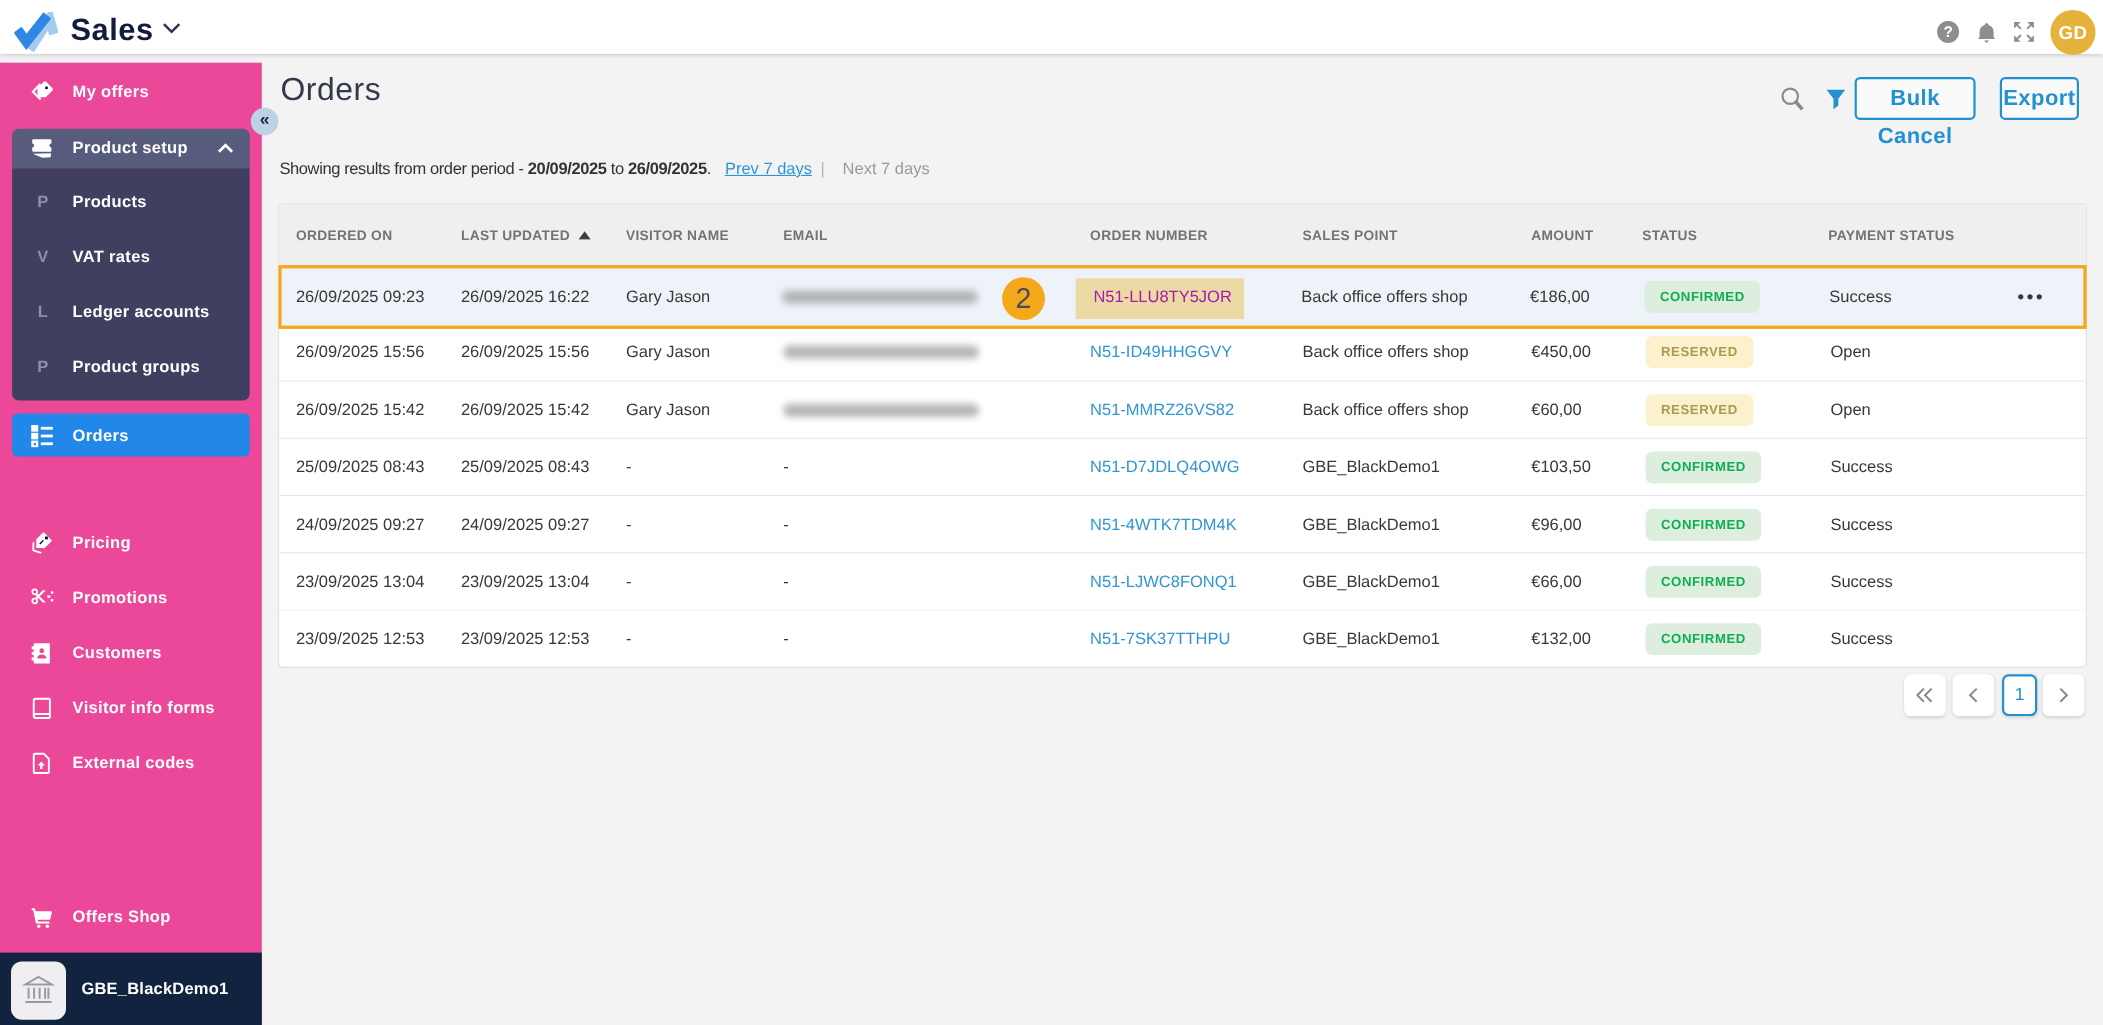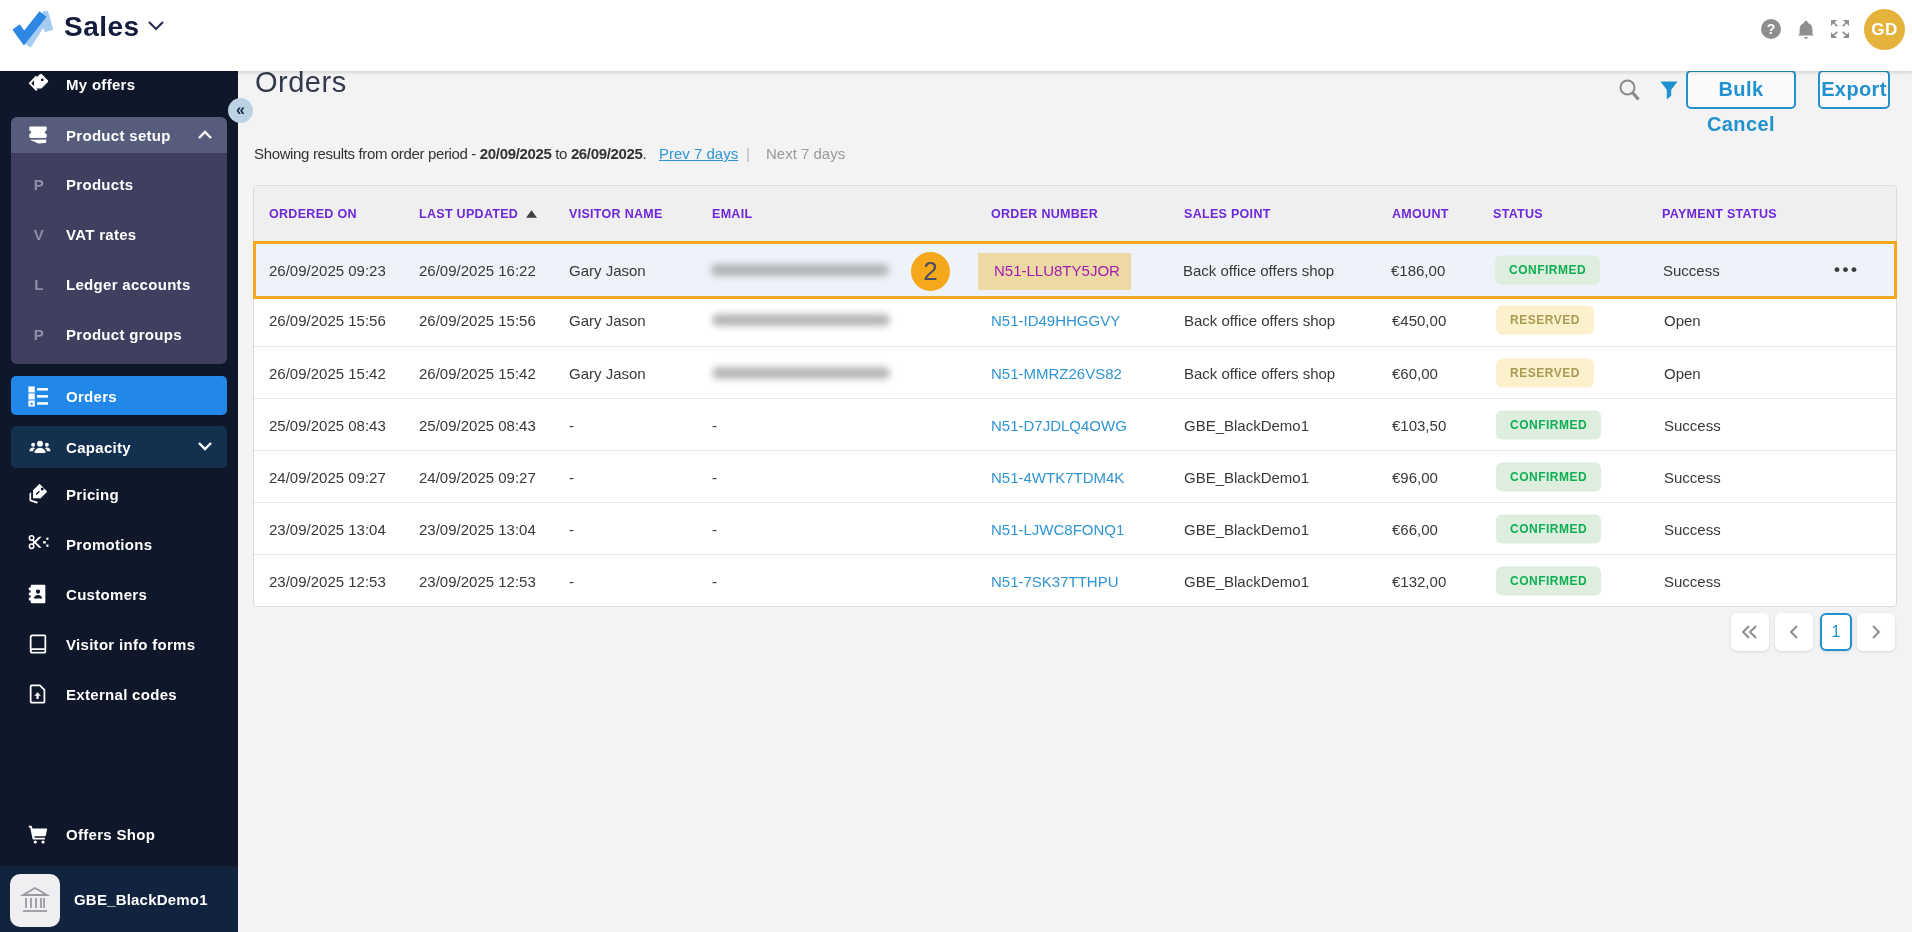--- a/index.html
+++ b/index.html
@@ -1,27 +1,27 @@
 <!DOCTYPE html>
 <html><head>
 <meta charset="utf-8">
 <style>
 * { margin:0; padding:0; box-sizing:border-box; }
 html,body { width:1912px; height:932px; overflow:hidden; font-family:"Liberation Sans", sans-serif; background:#f3f3f4; }
 .abs { position:absolute; }
 
 
-#topbar { position:absolute; left:0; top:0; width:1912px; height:71px; background:#ffffff; z-index:30; box-shadow:0 1px 4px rgba(0,0,0,0.18); }
+#topbar { position:absolute; left:0; top:0; width:1912px; height:49px; background:#ffffff; z-index:30; box-shadow:0 1px 4px rgba(0,0,0,0.18); }
 #logo { position:absolute; left:13px; top:11px; }
 #brand { position:absolute; left:64px; top:11px; font-size:28px; font-weight:bold; color:#141b3c; letter-spacing:0.5px; }
 #brandcaret { position:absolute; left:147px; top:20px; }
 .topicon { position:absolute; top:19px; }
 
 
-#sidebar { position:absolute; left:0; top:57px; width:238px; height:875px; background:#0f172a; z-index:20; }
+#sidebar { position:absolute; left:0; top:57px; width:238px; height:875px; background:#ec4899; z-index:20; }
 .sideitem { position:absolute; left:0; width:238px; height:40px; color:#ffffff; font-size:15px; font-weight:bold; letter-spacing:0.3px; }
 .sideitem .lbl { position:absolute; left:66px; top:50%; transform:translateY(-50%); }
 .sideitem .ico { position:absolute; left:27px; top:50%; transform:translateY(-50%); width:22px; height:22px; }
 #psetup-head .lbl, #psetup-body .lbl, #orders-item .lbl, #capacity-item .lbl { left:55px; }
 #psetup-head .ico, #orders-item .ico, #capacity-item .ico { left:16px; }
 .subletter { position:absolute; left:19px; top:50%; transform:translateY(-50%); width:18px; text-align:center; color:#8f90a8; font-size:15px; font-weight:bold; }
 #psetup-head { position:absolute; left:11px; top:60px; width:216px; height:36px; background:#585c7c; border-radius:6px 6px 0 0; }
 #psetup-body { position:absolute; left:11px; top:96px; width:216px; height:211px; background:#403f5f; border-radius:0 0 6px 6px; }
 #orders-item { position:absolute; left:11px; top:319px; width:216px; height:39px; background:#2187e8; border-radius:5px; }
 #capacity-item { position:absolute; left:11px; top:369px; width:216px; height:42px; background:#14304f; border-radius:5px; }
@@ -39,21 +39,21 @@
 #showing b { font-weight:bold; }
 .linkblue { color:#2e96d5;text-decoration:underline; }
 .graylink { color:#9a9a9a; }
 
 
 .btn { position:absolute; height:39px; border:2px solid #2191d0; border-radius:5px; color:#2191d0; font-size:20px; font-weight:bold; letter-spacing:0.4px; text-align:center; background:#fafafa; }
 
 
 #card { position:absolute; left:15px; top:128px; width:1644px; height:422px; background:#ffffff; border:1px solid #dcdcdc; border-radius:4px; }
 #thead { position:absolute; left:0; top:0; width:100%; height:55px; background:#efeff0; border-radius:4px 4px 0 0; }
-.th { position:absolute; top:50%; transform:translateY(-50%); font-size:12.5px; font-weight:bold; color:#6d28d9; letter-spacing:0.3px; }
+.th { position:absolute; top:50%; transform:translateY(-50%); font-size:12.5px; font-weight:bold; color:#737373; letter-spacing:0.3px; }
 .row { position:absolute; left:0; width:100%; height:52px; background:#fff; }
 .sep { border-top:1px solid #e7e7e7; }
 .td { position:absolute; top:50%; transform:translateY(-50%); font-size:15px; color:#383838; }
 .tdlink { color:#3095d2; }
 #hirow { position:absolute; left:-1px; top:55px; width:1644px; height:58px; background:#edf3f9; border:3px solid #f5a71e; z-index:5; }
 .blur { position:absolute; top:50%; transform:translateY(-50%); left:458px; width:178px; height:12px; background:#a3a3a3; border-radius:6px; filter:blur(3.5px); opacity:0.8; }
 .badge { position:absolute; top:50%; transform:translateY(-50%); left:1242px; height:29px; line-height:29px; padding:0 14px; border-radius:6px; font-size:12px; font-weight:bold; letter-spacing:0.5px; }
 .bgreen { background:#ddeede; color:#0fae53; }
 .byellow { background:#fbf2cd; color:#ab9a52; }
 
@@ -145,38 +145,20 @@
           <rect x="11" y="3.3" width="12" height="2.8"></rect>
           <rect x="11" y="11" width="12" height="2.8"></rect>
           <rect x="11" y="18.7" width="12" height="2.8"></rect>
           <rect x="4" y="19.4" width="2.2" height="2.2" fill="#2187e8"></rect>
         </g>
       </svg>
       <span class="lbl">Orders</span>
     </div>
   </div>
 
-  <div id="capacity-item">
-    <div class="sideitem" style="top:1px; height:40px;">
-      <svg class="ico" viewBox="0 0 24 24" style="width:26px;">
-        <g fill="#fff">
-          <circle cx="12" cy="8.5" r="3.2"></circle>
-          <path d="M6 18.5 C6 14.8 8.7 13 12 13 C15.3 13 18 14.8 18 18.5 Z"></path>
-          <circle cx="4.5" cy="9.5" r="2.1"></circle>
-          <path d="M0.5 16.5 C0.5 14 2.3 12.6 4.5 12.6 C5.3 12.6 6 12.8 6.7 13.1 C5.3 14.2 4.6 15.4 4.5 16.5 Z"></path>
-          <circle cx="19.5" cy="9.5" r="2.1"></circle>
-          <path d="M23.5 16.5 C23.5 14 21.7 12.6 19.5 12.6 C18.7 12.6 18 12.8 17.3 13.1 C18.7 14.2 19.4 15.4 19.5 16.5 Z"></path>
-        </g>
-      </svg>
-      <span class="lbl">Capacity</span>
-    </div>
-    <svg style="position:absolute; right:14px; top:15px;" width="16" height="11" viewBox="0 0 16 11">
-        <polyline points="2,2 8,8 14,2" fill="none" stroke="#fff" stroke-width="2.4"></polyline>
-      </svg>
-  </div>
 
   <div class="sideitem" style="top:467px;">
     <svg class="ico" viewBox="0 0 24 24">
       <g fill="#fff">
         <circle cx="5" cy="5.5" r="2.4" fill="none" stroke="#fff" stroke-width="1.7"></circle>
         <circle cx="5" cy="14.5" r="2.4" fill="none" stroke="#fff" stroke-width="1.7"></circle>
         <path d="M6.8 7 L16 16 L13 16 L5.8 8.8 Z"></path>
         <path d="M6.8 13 L16 4 L13 4 L5.8 11.2 Z"></path>
         <rect x="17.5" y="9" width="3" height="2.4"></rect>
         <rect x="21" y="5" width="2.4" height="2.4"></rect>

